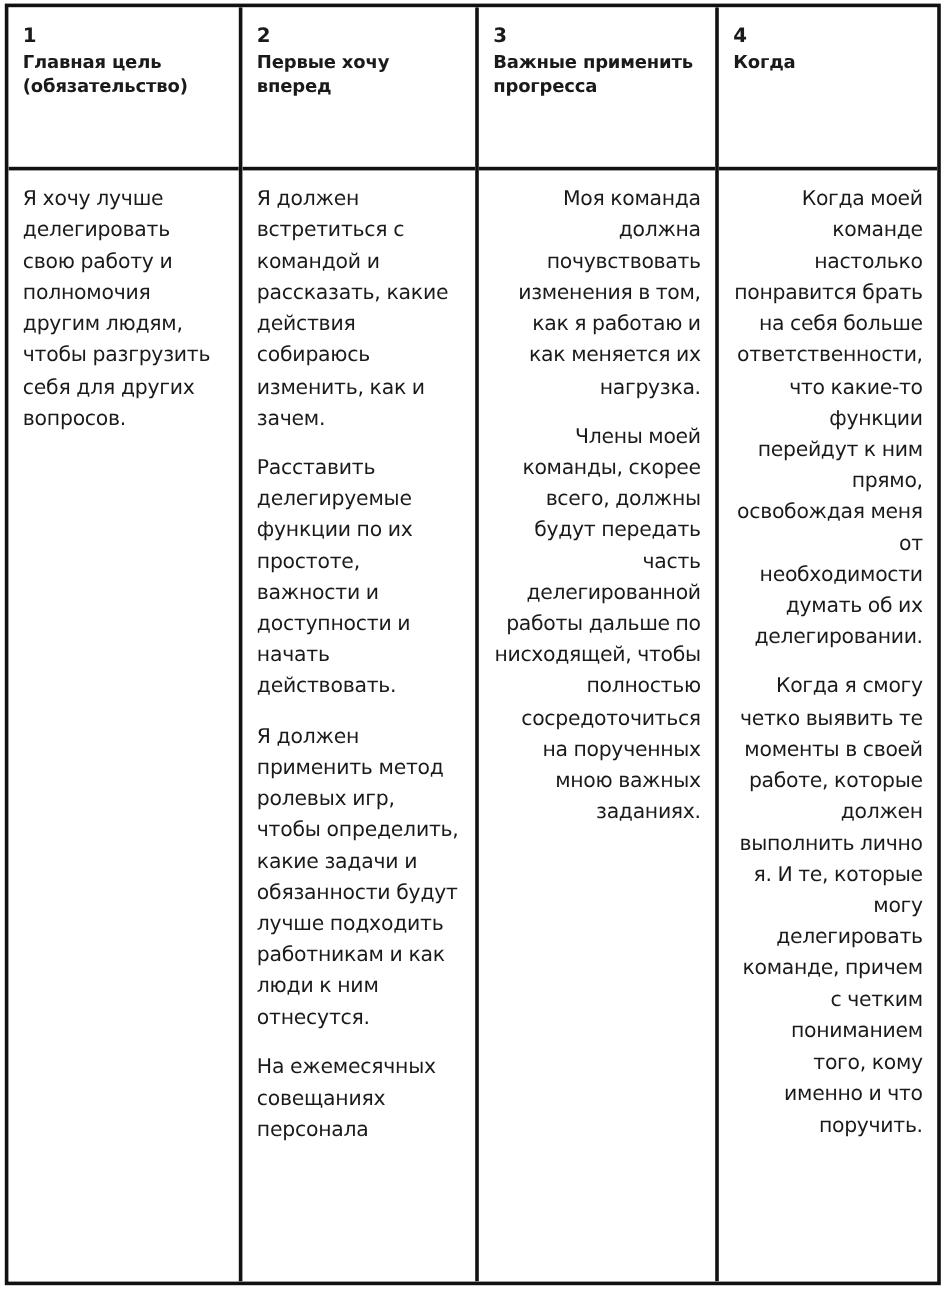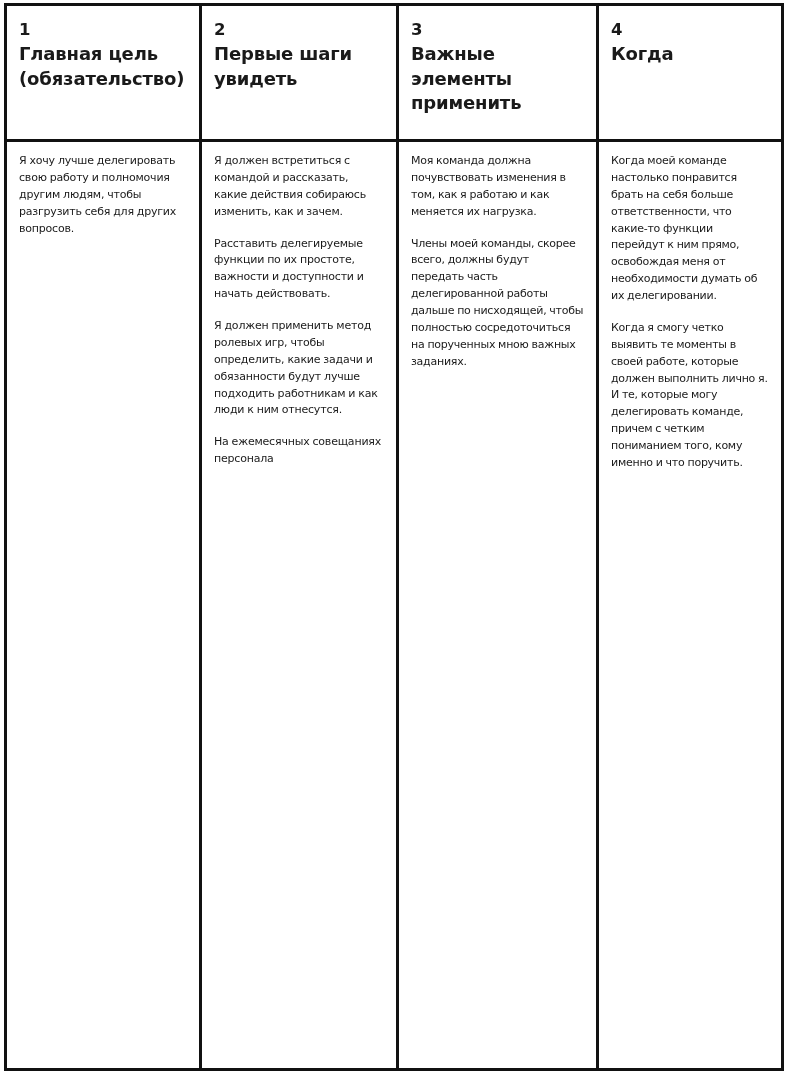--- a/index.html
+++ b/index.html
@@ -55,79 +55,79 @@
   }
 
   .col-num {
     font-size: 16.5px;
     font-weight: bold;
     line-height: 1.32;
     letter-spacing: -0.1px;
   }
 
   .col-title {
-    font-size: 18px;
+    font-size: 15px;
     font-weight: bold;
     line-height: 1.38;
     letter-spacing: -0.15px;
     margin-top: 1px;
     word-break: normal;
   }
 
   .col-body {
     box-sizing: border-box;
     padding: 11px 12px 0 12px;
     flex: 1 1 auto;
     overflow: hidden;
   }
 
   .para {
-    font-size: 11px;
+    font-size: 17px;
     line-height: 1.535;
     letter-spacing: -0.2px;
     margin: 0 0 15px 0;
     word-spacing: -0.3px;
   }
   .para:last-child { margin-bottom: 0; }
 
   
-  .col-3 .para, .col-4 .para { letter-spacing: -0.25px; }
+  .col-3 .para, .col-4 .para { letter-spacing: -0.25px; text-align: right; }
 </style>
 </head>
 <body>
 
 <div class="worksheet-table">
 
   <div class="col col-1">
     <div class="col-head">
       <div class="col-num">1</div>
       <div class="col-title">Главная цель (обязательство)</div>
     </div>
     <div class="col-body">
       <p class="para">Я хочу лучше делегировать свою работу и полномочия другим людям, чтобы разгрузить себя для других вопросов.</p>
     </div>
   </div>
 
   <div class="col col-2">
     <div class="col-head">
       <div class="col-num">2</div>
-      <div class="col-title">Первые шаги увидеть</div>
+      <div class="col-title">Первые хочу вперед</div>
     </div>
     <div class="col-body">
       <p class="para">Я должен встретиться с командой и рассказать, какие действия собираюсь изменить, как и зачем.</p>
       <p class="para">Расставить делегируемые функции по их простоте, важности и доступности и начать действовать.</p>
       <p class="para">Я должен применить метод ролевых игр, чтобы определить, какие задачи и обязанности будут лучше подходить работникам и как люди к ним отнесутся.</p>
       <p class="para">На ежемесячных совещаниях персонала</p>
     </div>
   </div>
 
   <div class="col col-3">
     <div class="col-head">
       <div class="col-num">3</div>
-      <div class="col-title">Важные элементы применить</div>
+      <div class="col-title">Важные применить прогресса</div>
     </div>
     <div class="col-body">
       <p class="para">Моя команда должна почувствовать изменения в том, как я работаю и как меняется их нагрузка.</p>
       <p class="para">Члены моей команды, скорее всего, должны будут передать часть делегированной работы дальше по нисходящей, чтобы полностью сосредоточиться на порученных мною важных заданиях.</p>
     </div>
   </div>
 
   <div class="col col-4">
     <div class="col-head">
       <div class="col-num">4</div>

